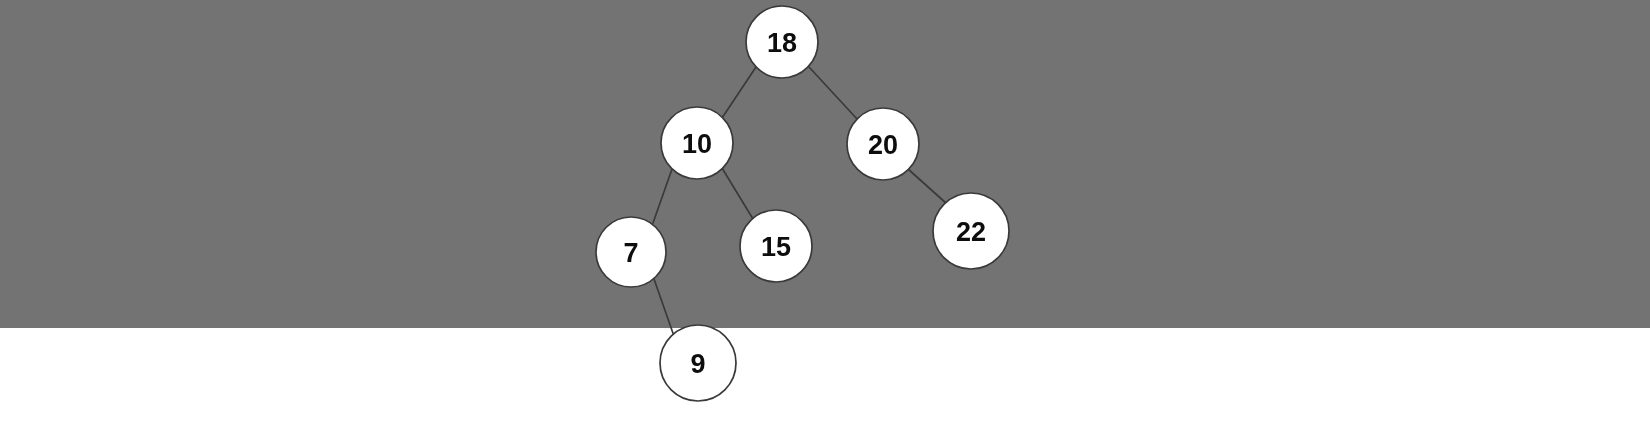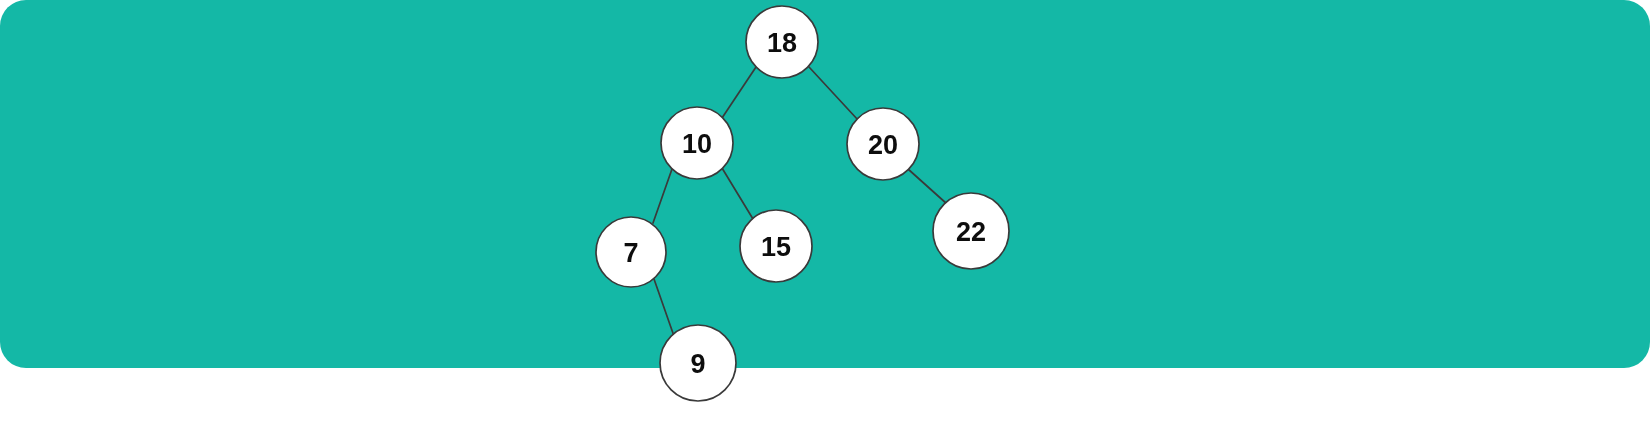--- a/index.html
+++ b/index.html
@@ -10,23 +10,22 @@
   }
   body {
     width: 1650px;
     height: 422px;
     overflow: hidden;
     font-family: "Liberation Sans", sans-serif;
   }
   #tree-canvas {
     position: relative;
     width: 1650px;
-    height: 368px;
-    background: #14b8a6;
-    border-radius: 26px;
+    height: 328px;
+    background: #737373;
   }
   #tree-svg {
     position: absolute;
     top: 0;
     left: 0;
     width: 1650px;
     height: 422px;
     display: block;
   }
   .edge-line {

